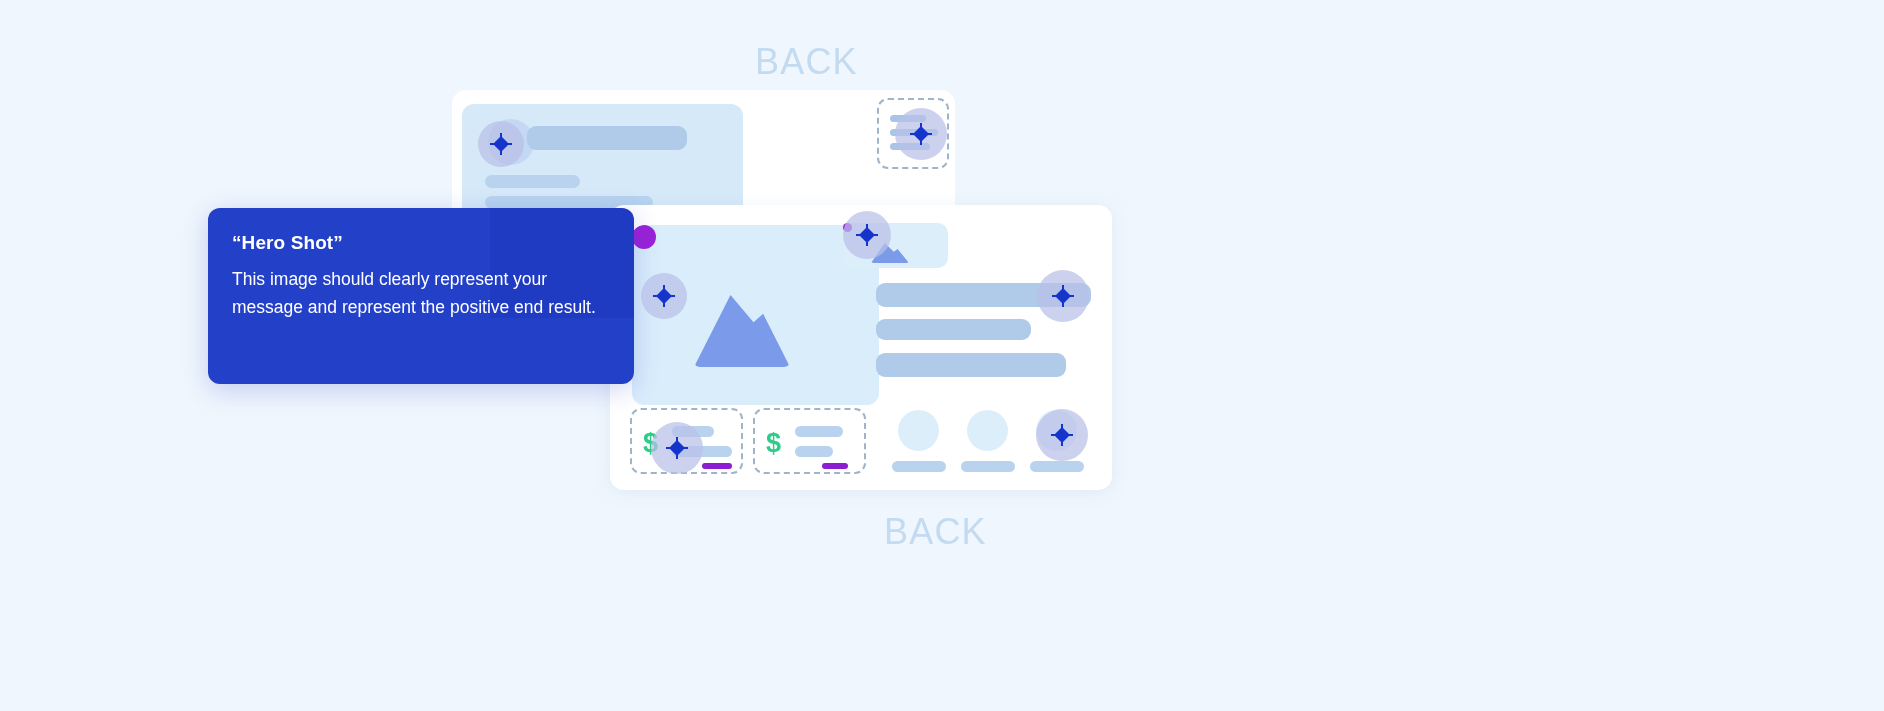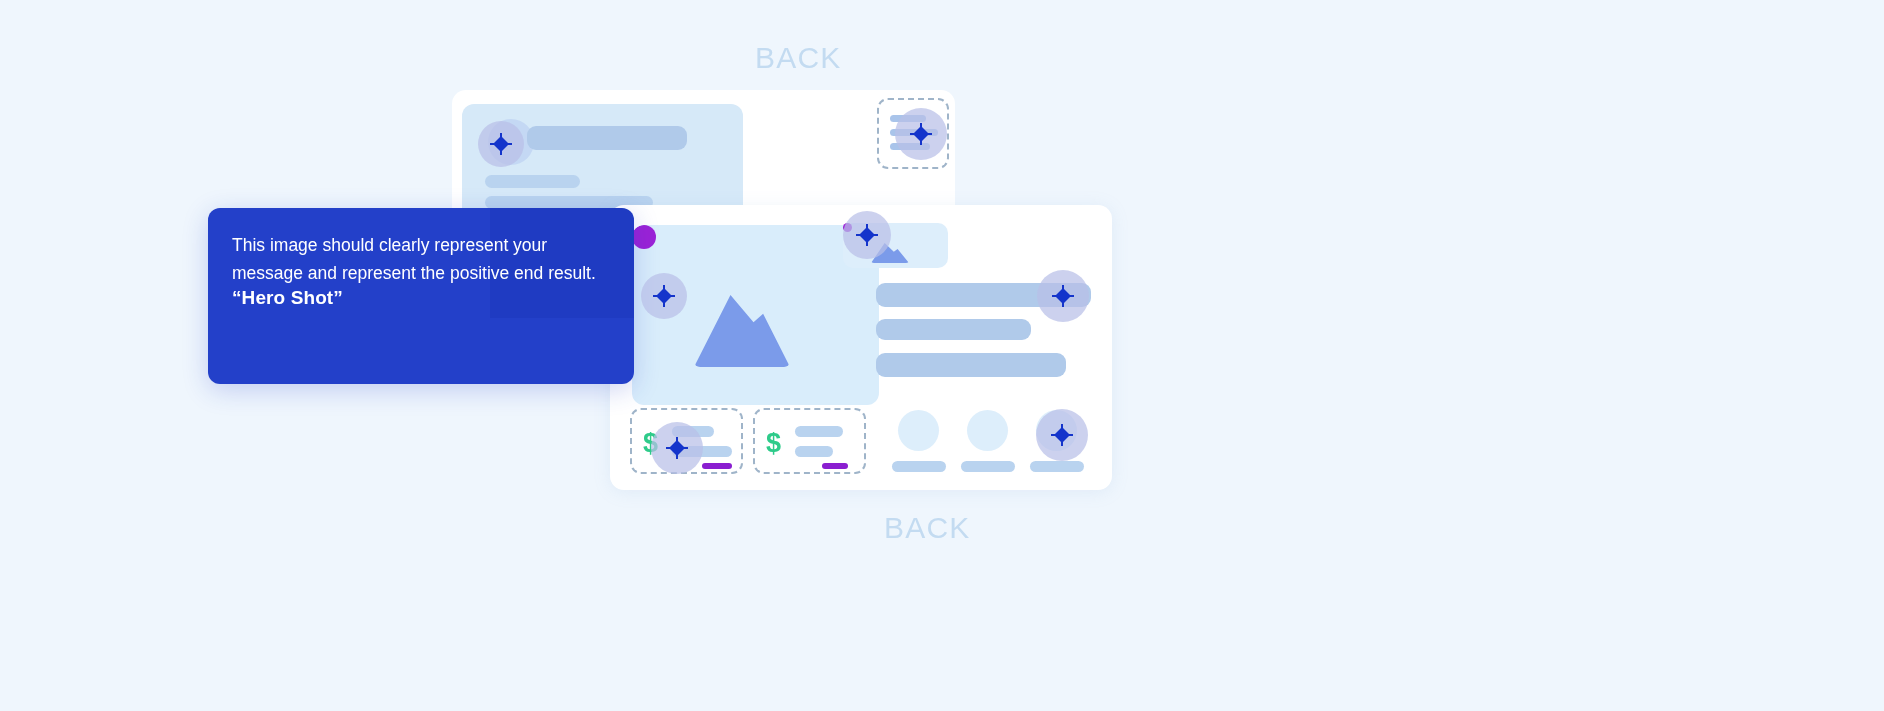--- a/index.html
+++ b/index.html
@@ -7,21 +7,21 @@
     width:1884px;height:711px;
     background:#eff6fd;
     font-family:"Liberation Sans","DejaVu Sans",sans-serif;
     overflow:hidden;position:relative;
   }
   .stage{position:absolute;inset:0;}
 
   
   .sec-label{
     position:absolute;
-    font-size:30px;
+    font-size:36px;
     font-weight:400;
     letter-spacing:1.2px;
     color:#c3dbf1;
     user-select:none;
   }
   #label-back{left:755px;top:41px;}
   #label-front{left:884px;top:511px;}
 
   
   .card{
@@ -198,22 +198,22 @@
     <div class="av-circ" style="left:357px;top:205px;"></div>
     <div class="av-bar" style="left:351px;top:256px;"></div>
 
     <div class="av-circ" style="left:426px;top:205px;"></div>
     <div class="av-bar" style="left:420px;top:256px;"></div>
   </div>
 
   <div id="tooltip">
     <div id="tooltip-shade"></div>
     <div id="tooltip-inner">
+      <div id="tooltip-title">“Hero Shot”</div>
       <div id="tooltip-body">This image should clearly represent your message and represent the positive end result.</div>
-      <div id="tooltip-title">“Hero Shot”</div>
     </div>
   </div>
 
   <div class="sec-label" id="label-front">BACK</div>
 
   <div id="cursor-layer">
       <div class="halo" style="left: 478px; top: 121px; width: 46px; height: 46px;"></div>
       <div class="cursor" style="left: 490px; top: 133px;">
         <div class="dia"></div>
         <div class="nk n"></div>

